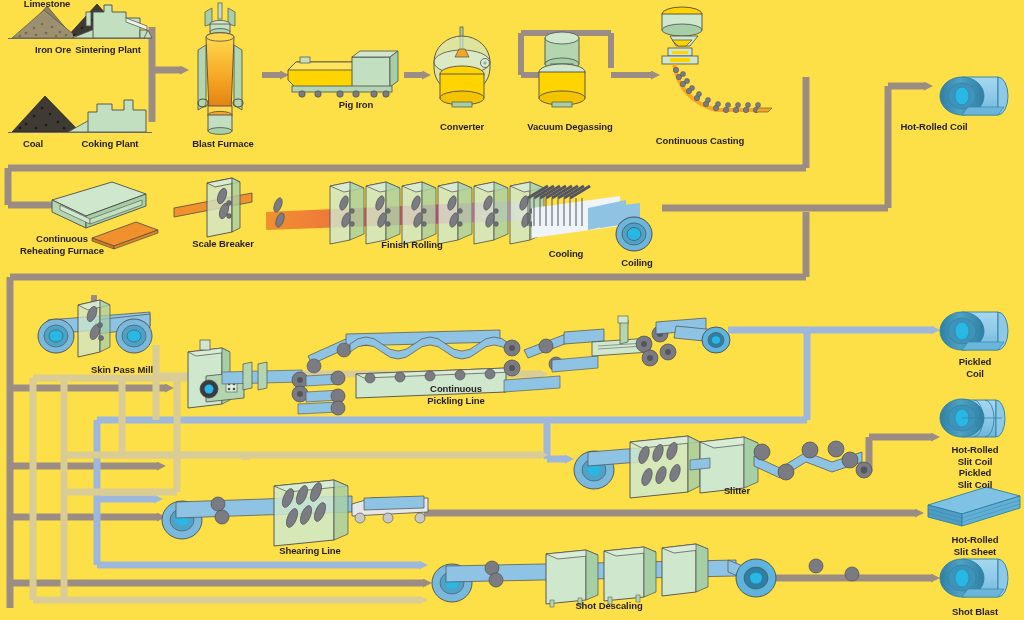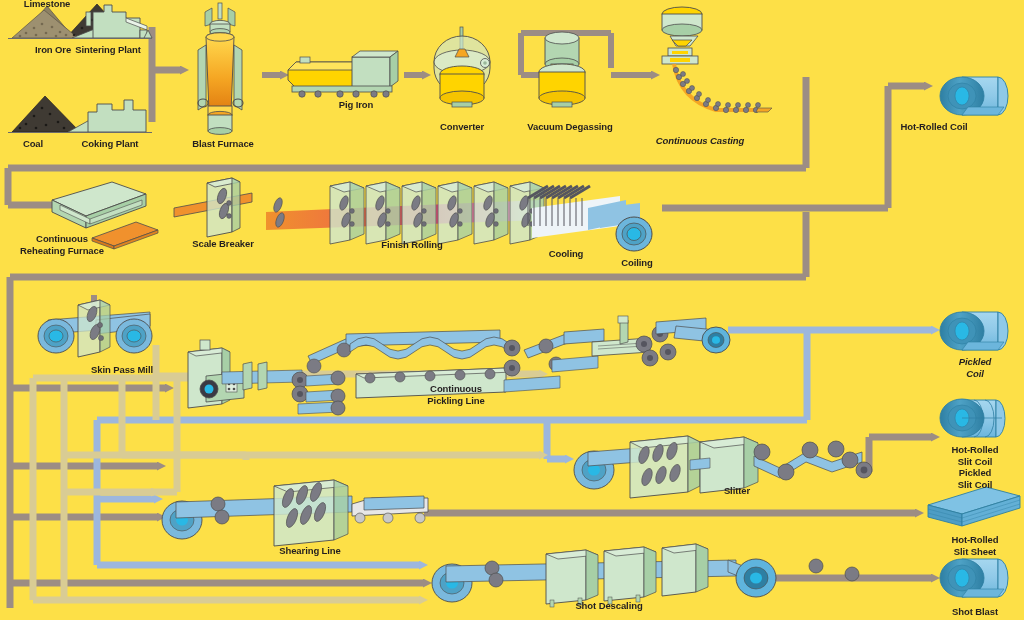--- a/index.html
+++ b/index.html
@@ -764,36 +764,36 @@
   <div class="lbl" style="left:47px; top:-2px;">Limestone</div>
   <div class="lbl left" style="left:4px; top:44px;">Iron Ore</div>
   <div class="lbl" style="left:108px; top:44px;">Sintering Plant</div>
   <div class="lbl" style="left:33px; top:138px;">Coal</div>
   <div class="lbl" style="left:110px; top:138px;">Coking Plant</div>
 
   <div class="lbl" style="left:223px; top:138px;">Blast Furnace</div>
   <div class="lbl" style="left:340px; top:99px;padding-left:32px;">Pig Iron</div>
   <div class="lbl" style="left:462px; top:121px;">Converter</div>
   <div class="lbl" style="left:570px; top:121px;">Vacuum Degassing</div>
-  <div class="lbl" style="left:700px; top:135px;font-style:italic;">Continuous Casting</div>
+  <div class="lbl" style="left:700px; top:135px;">Continuous Casting</div>
 
   <div class="lbl" style="left:62px; top:233px;">Continuous
 Reheating Furnace</div>
   <div class="lbl" style="left:223px; top:238px;">Scale Breaker</div>
   <div class="lbl" style="left:412px; top:239px;">Finish Rolling</div>
   <div class="lbl" style="left:566px; top:248px;">Cooling</div>
   <div class="lbl" style="left:637px; top:257px;">Coiling</div>
 
   <div class="lbl" style="left:122px; top:364px;">Skin Pass Mill</div>
   <div class="lbl" style="left:456px; top:383px;">Continuous
 Pickling Line</div>
   <div class="lbl" style="left:710px; top:485px;margin-left:27px;">Slitter</div>
   <div class="lbl" style="left:310px; top:545px;">Shearing Line</div>
   <div class="lbl" style="left:609px; top:600px;">Shot Descaling</div>
 
   <div class="lbl" style="left:934px; top:121px;text-align:center;">Hot-Rolled Coil</div>
-  <div class="lbl" style="left:975px; top:356px;font-style:italic;">Pickled Coil</div>
+  <div class="lbl" style="left:975px; top:356px;">Pickled Coil</div>
   <div class="lbl" style="left:975px; top:444px;">Hot-Rolled Slit Coil
 Pickled Slit Coil</div>
   <div class="lbl" style="left:975px; top:534px;">Hot-Rolled Slit Sheet</div>
   <div class="lbl" style="left:975px; top:606px;">Shot Blast Coil</div>
 
 </div>
 
 </body></html>

